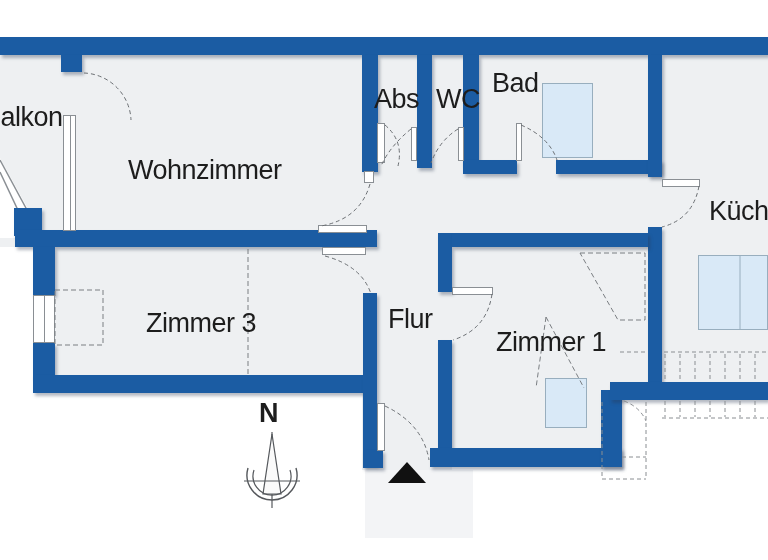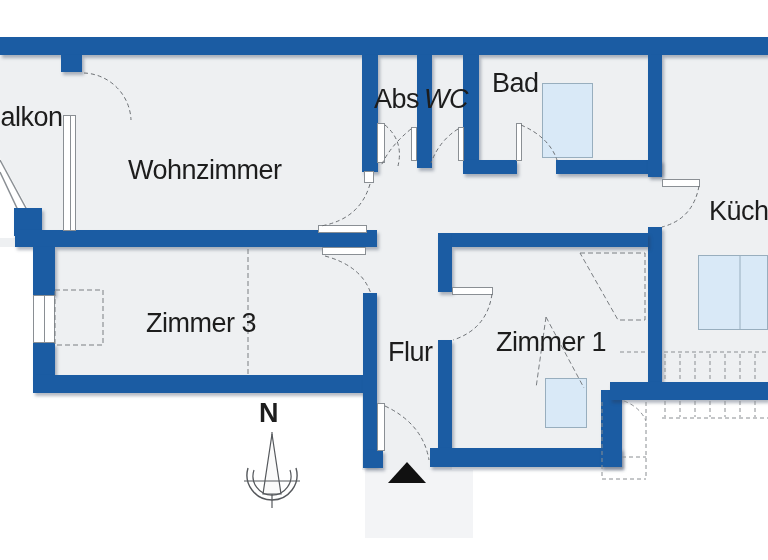--- a/index.html
+++ b/index.html
@@ -133,21 +133,21 @@
       <path d="M 248 468 A 25 25 0 1 0 296 468" stroke-width="1.4"></path>
       <path d="M 254 470 A 19 19 0 1 0 290 470" stroke-width="1.2"></path>
     </g>
   </svg>
 
   <div id="entrance-tri"></div>
 
   <div class="lbl" style="left:-17px;top:102px;">Balkon</div>
   <div class="lbl" style="left:128px;top:122px;margin-top:33px;">Wohnzimmer</div>
   <div class="lbl" style="left:374px;top:84px;">Abs</div>
-  <div class="lbl" style="left:424px;top:84px;font-style:italic;">WC</div>
+  <div class="lbl" style="left:436px;top:84px;">WC</div>
   <div class="lbl" style="left:492px;top:68px;">Bad</div>
   <div class="lbl" style="left:709px;top:196px;">Küche</div>
   <div class="lbl" style="left:146px;top:308px;">Zimmer 3</div>
-  <div class="lbl" style="left:388px;top:337px;">Flur</div>
+  <div class="lbl" style="left:388px;top:304px;">Flur</div>
   <div class="lbl" style="left:496px;top:327px;">Zimmer 1</div>
   <div class="lbl north" style="left:259px;top:398px;">N</div>
 
 </div>
 
 </body></html>

